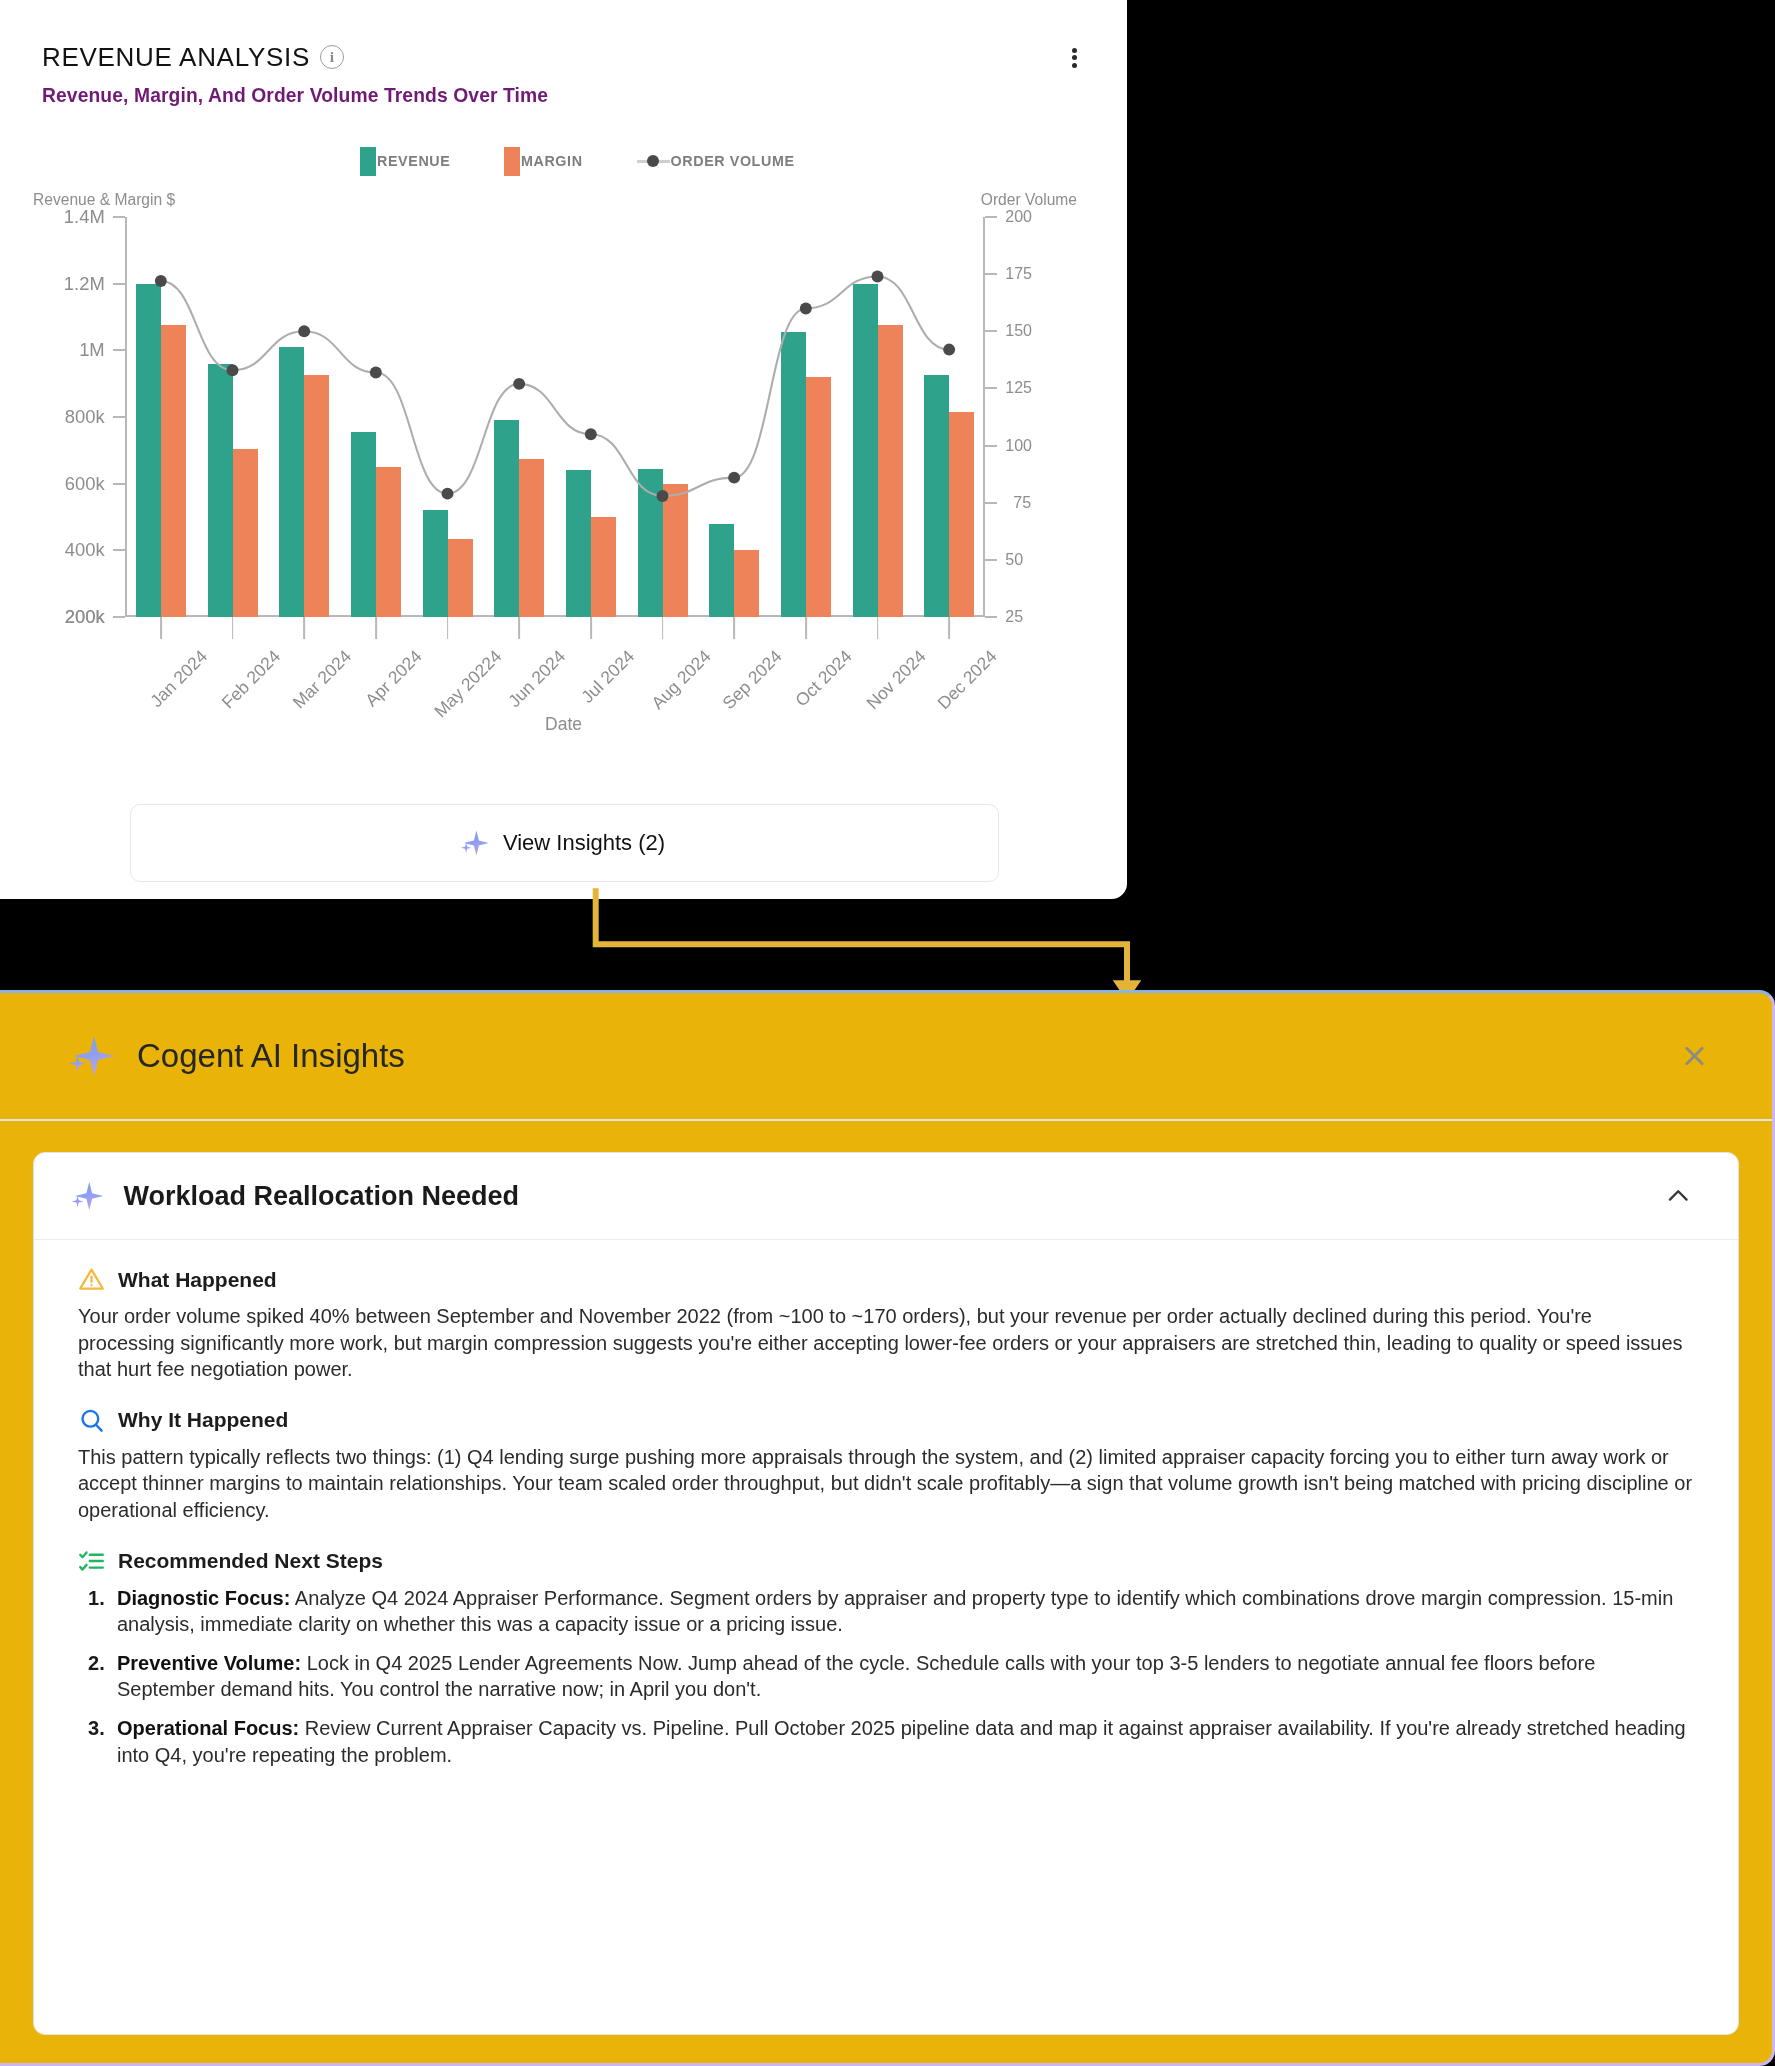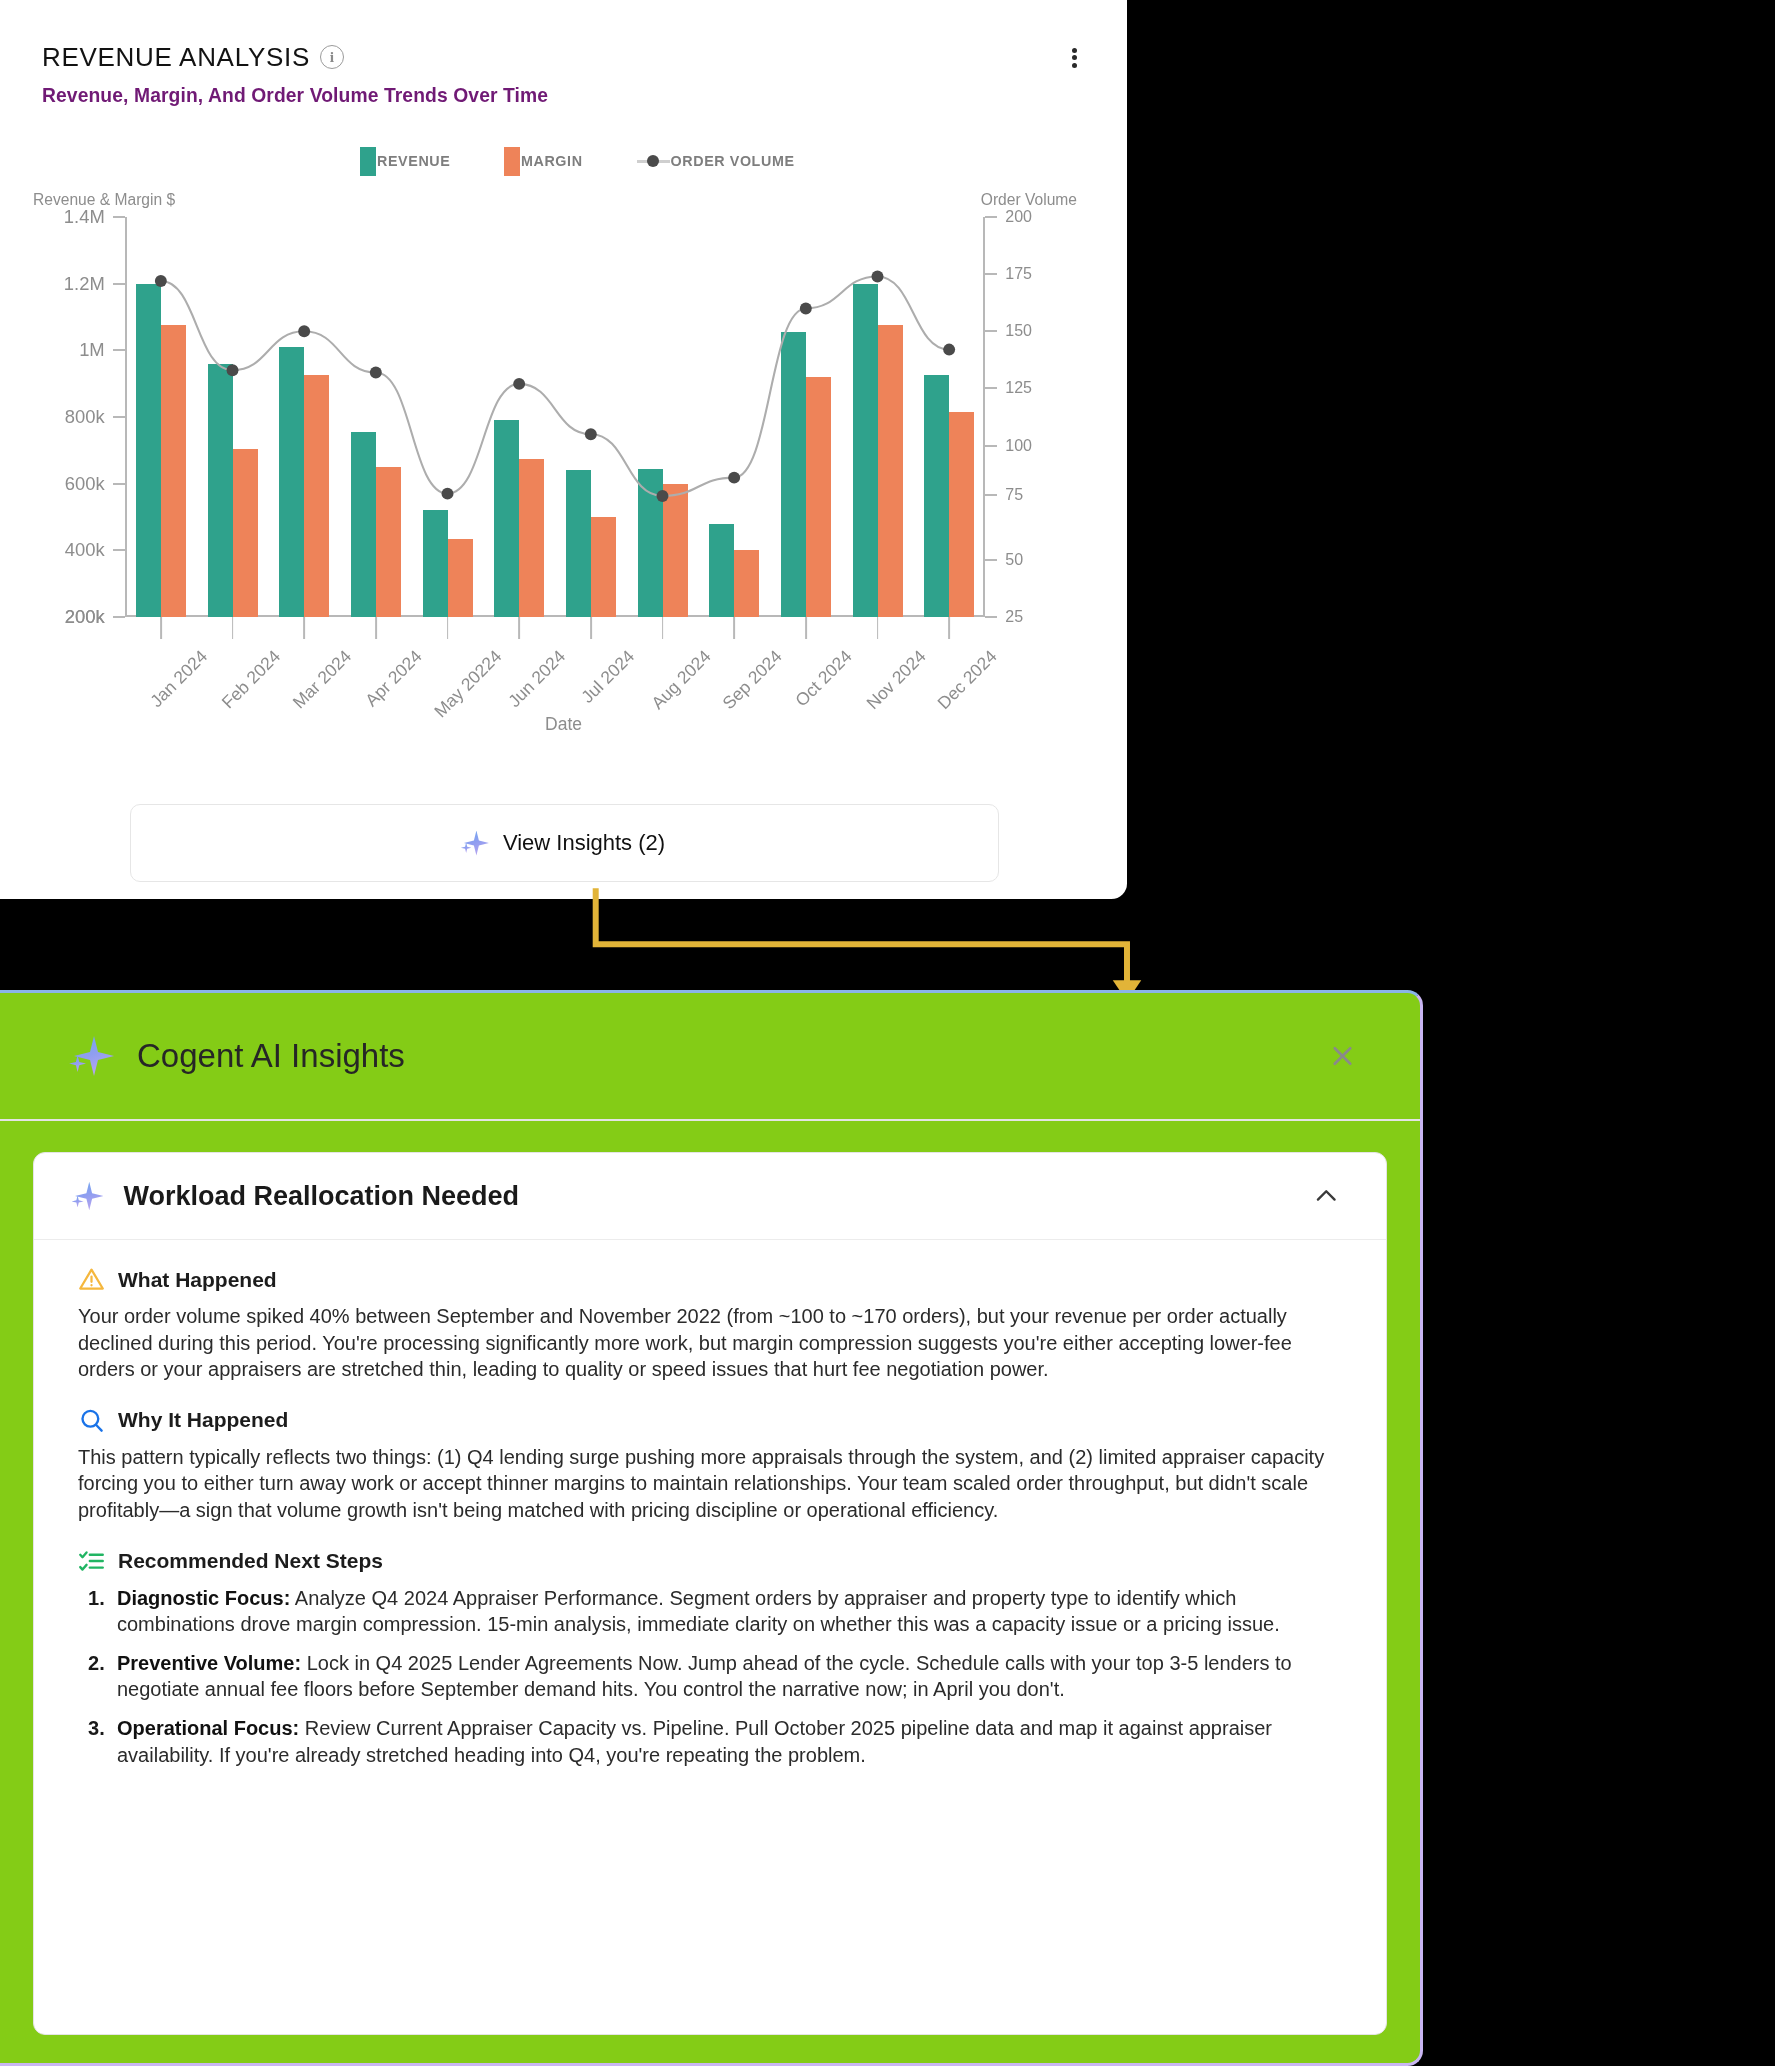--- a/index.html
+++ b/index.html
@@ -150,22 +150,22 @@
     width: 42%; height: 42%; left: -12%; top: 48%;
     clip-path: polygon(50% 0%, 60% 40%, 100% 50%, 60% 60%, 50% 100%, 40% 60%, 0% 50%, 40% 40%);
   }
 
   
   .connector { position: absolute; left: 552px; top: 888px; width: 644px; height: 120px; }
 
   
   .panel {
     position: absolute; left: 0; top: 990px;
-    width: 1423px; height: 1076px;
-    background: #84cc16;
+    width: 1775px; height: 1076px;
+    background: #eab308;
     border-top: 3.2px solid #8ab4e8;
     border-right: 3.2px solid #c9b6f2;
     border-bottom: 3.2px solid #c9b6f2;
     border-radius: 0 15.6px 15.6px 0;
     overflow: hidden;
   }
   .panel-head {
     position: relative; height: 128px;
     border-bottom: 2.3px solid #e3e3e3;
     display: flex; align-items: center; padding-left: 74px;
@@ -400,21 +400,21 @@
           <span class="tlabel">150</span>
         </div>
         <div class="ytick-r" style="top: 171px;">
           <span class="tmark"></span>
           <span class="tlabel">125</span>
         </div>
         <div class="ytick-r" style="top: 229px;">
           <span class="tmark"></span>
           <span class="tlabel">100</span>
         </div>
-        <div class="ytick-r" style="top: 278px;">
+        <div class="ytick-r" style="top: 286px; gap: 8px;">
           <span class="tmark"></span>
           <span class="tlabel">75</span>
         </div>
         <div class="ytick-r" style="top: 343px;">
           <span class="tmark"></span>
           <span class="tlabel">50</span>
         </div>
         <div class="ytick-r" style="top: 400px;">
           <span class="tmark"></span>
           <span class="tlabel">25</span>

